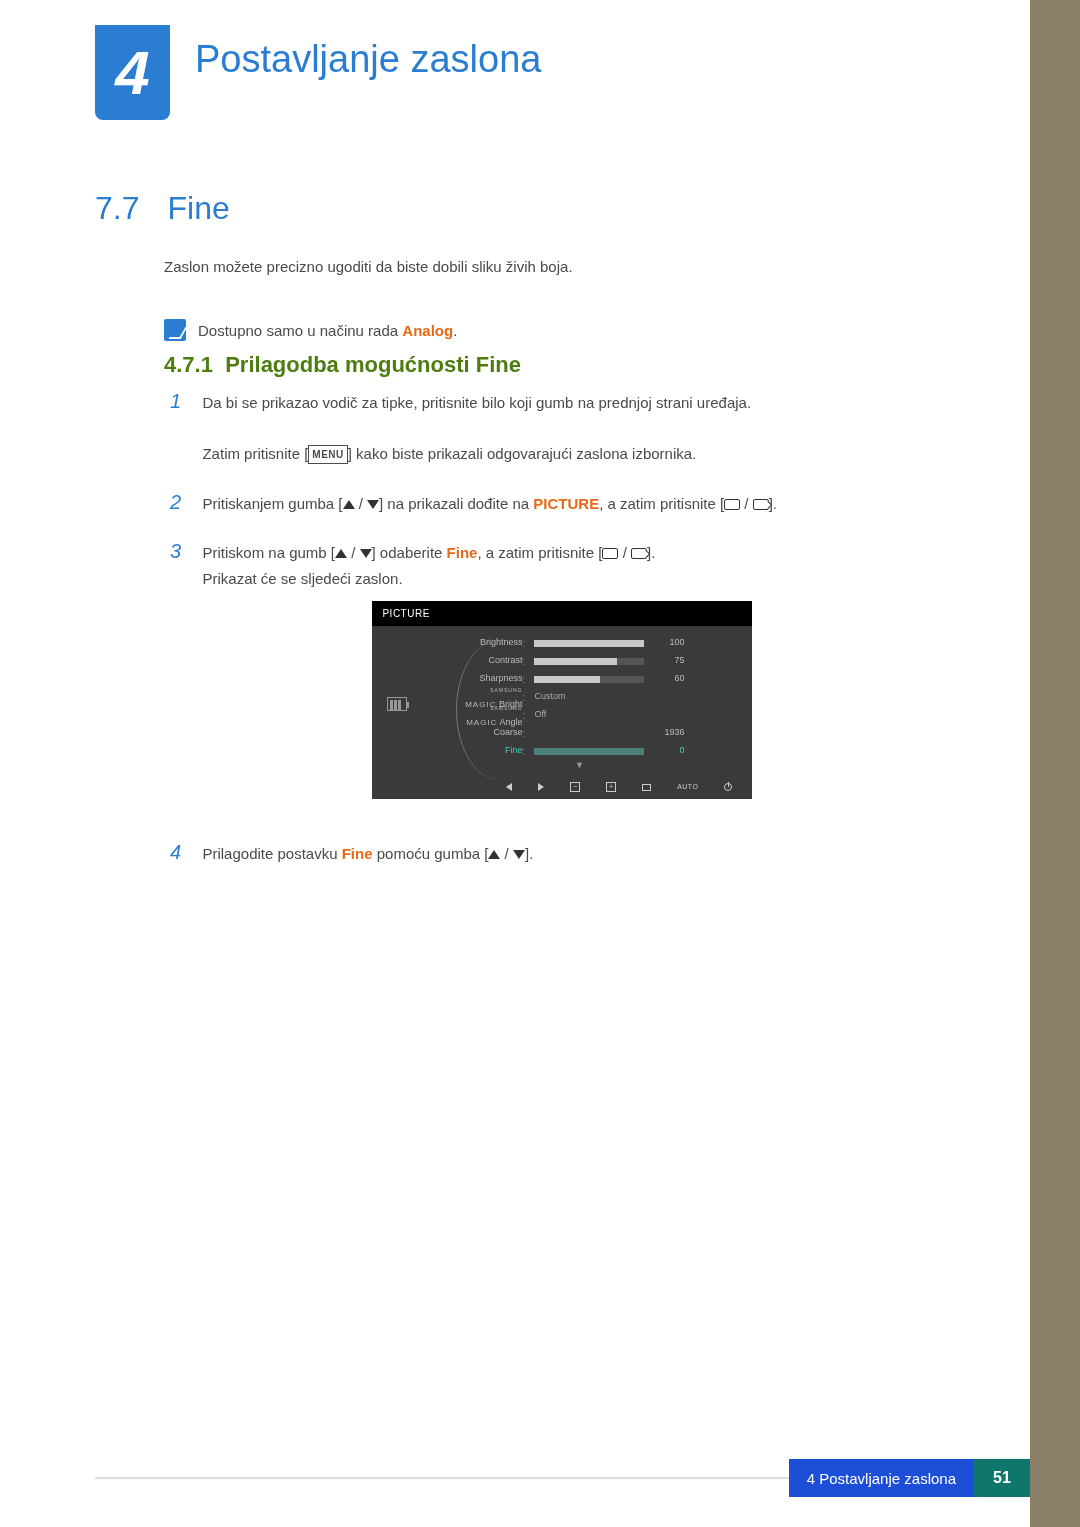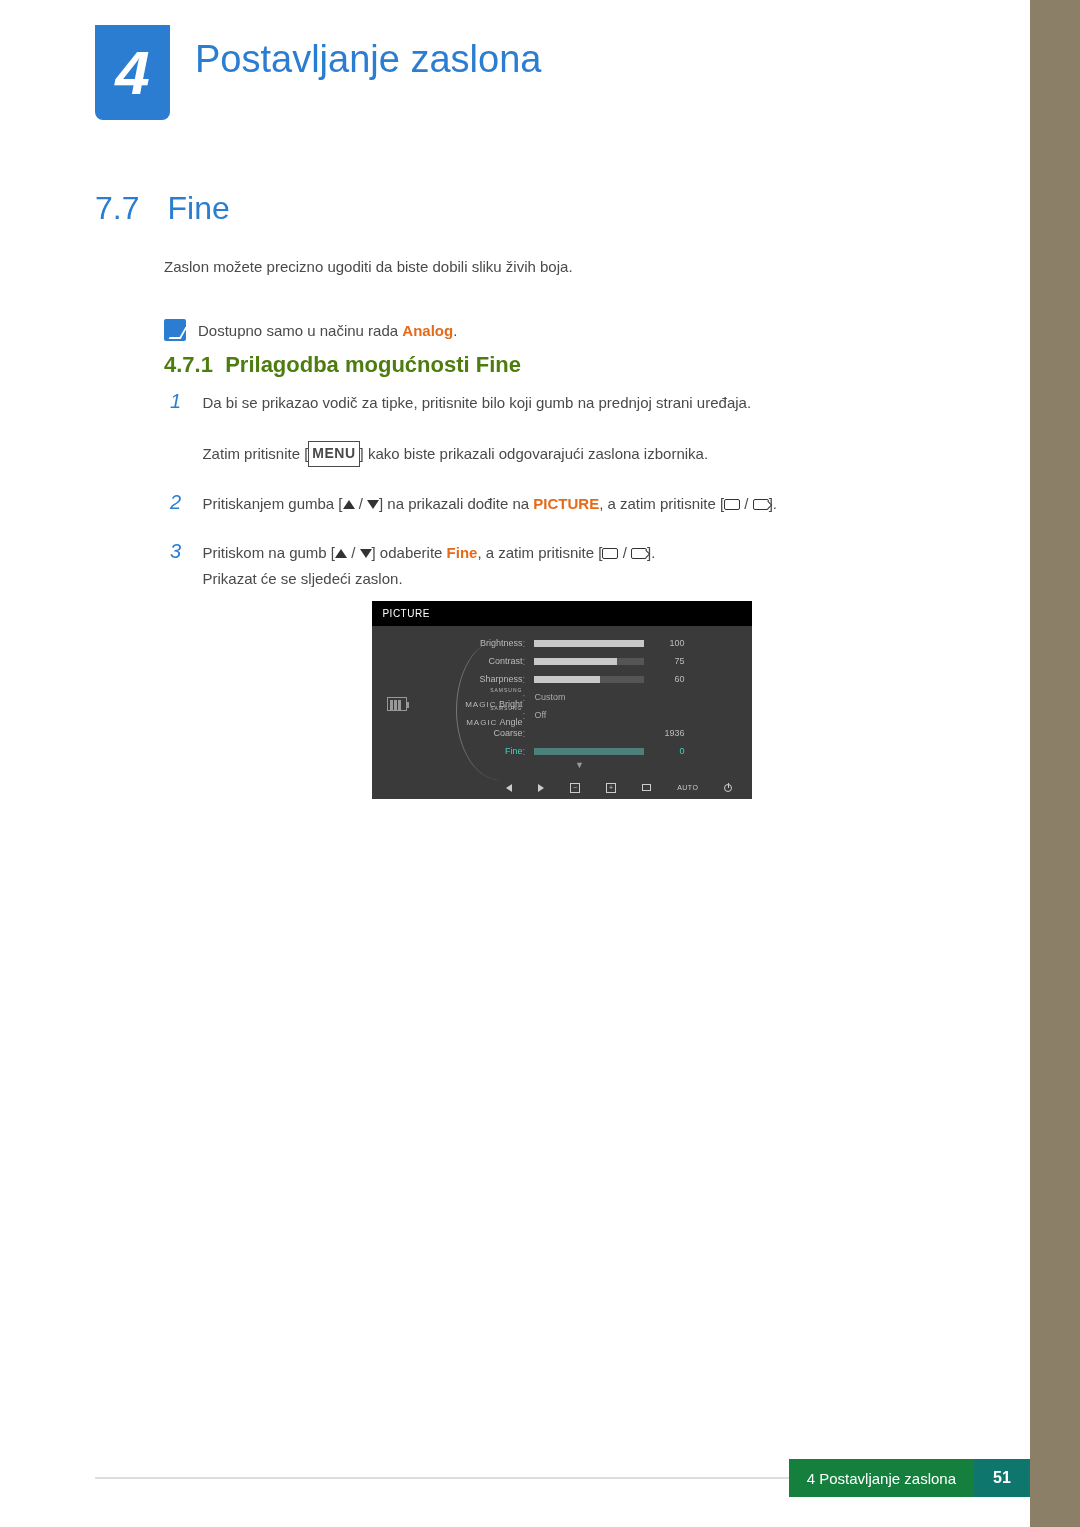--- a/index.html
+++ b/index.html
@@ -115,21 +115,21 @@
     width: 760px;
     font-size: 15px;
     line-height: 1.7;
     vertical-align: top;
     margin-left: 6px;
   }
   .menu-key {
     display: inline-block;
     border: 1px solid #4a4a4a;
     padding: 0 3px;
-    font-size: 14px;
+    font-size: 10px;
     font-weight: bold;
     letter-spacing: 0.5px;
     vertical-align: 1px;
   }
   .tri-up, .tri-down {
     display: inline-block;
     width: 0; height: 0;
     vertical-align: 0px;
   }
   .tri-up { border-left: 6px solid transparent; border-right: 6px solid transparent; border-bottom: 9px solid #333; }
@@ -223,21 +223,21 @@
     position: absolute;
     bottom: 30px;
     left: 95px;
     right: 50px;
     height: 38px;
     display: flex;
     align-items: stretch;
   }
   .footer-line { flex: 1; border-top: 2px solid #ddd; margin-top: 18px; }
   .footer-text {
-    background: #15803d;
+    background: #1d4ed8;
     color: #fff;
     font-size: 15px;
     padding: 0 18px;
     display: flex;
     align-items: center;
   }
   .footer-page {
     background: #0f766e;
     color: #fff;
     font-size: 16px;
@@ -370,20 +370,26 @@
           <span class="f-box">−</span>
           <span class="f-box">+</span>
           <span class="f-ret"></span>
           <span style="font-size:7px;letter-spacing:0.5px">AUTO</span>
           <span class="f-pow"></span>
         </div>
       </div>
     </span>
   </div>
 
+  <div class="step">
+    <span class="step-num">4</span>
+    <span class="step-body">
+      <span>Prilagodite postavku </span><span class="hl-orange">Fine</span><span> pomoću gumba [</span><span class="tri-up"></span> / <span class="tri-down"></span><span>].</span>
+    </span>
+  </div>
 
 </div>
 
 <div class="footer">
   <div class="footer-line"></div>
   <div class="footer-text">4 Postavljanje zaslona</div>
   <div class="footer-page">51</div>
 </div>
 
 </body></html>

